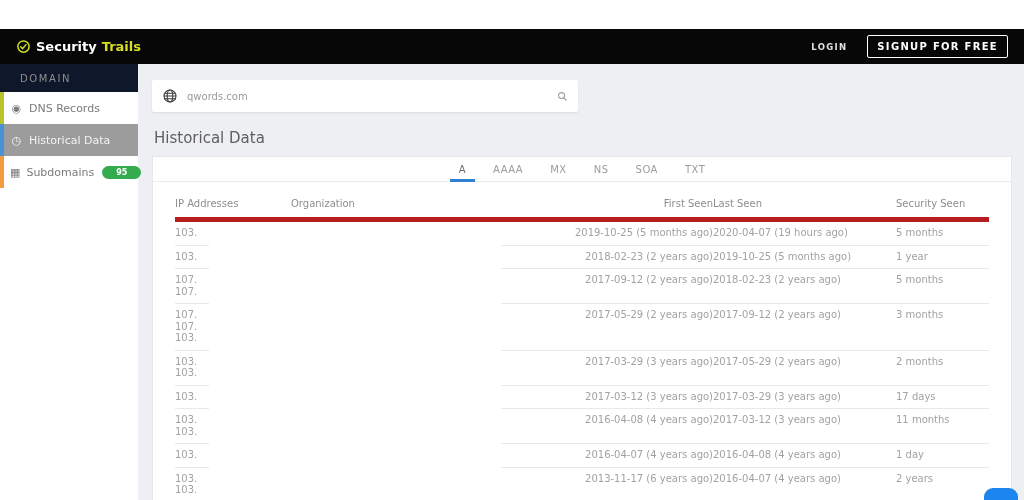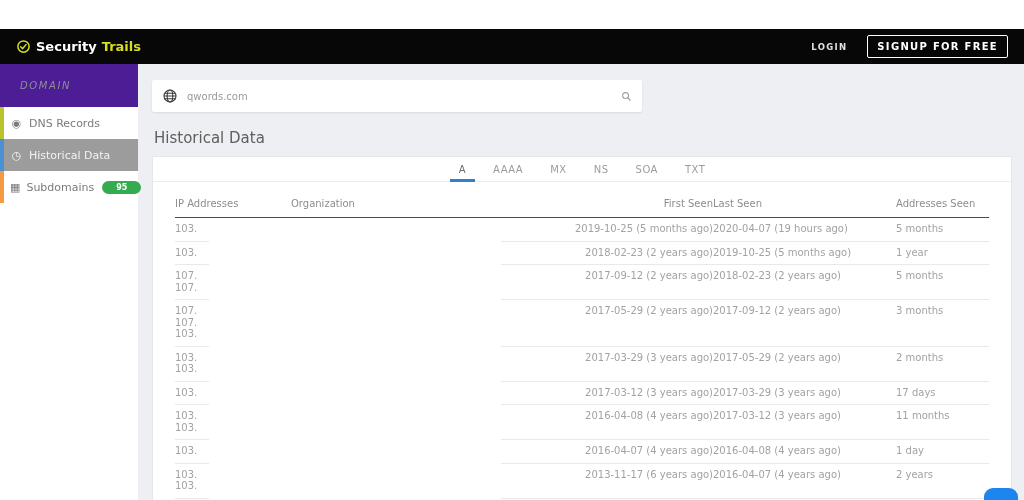--- a/index.html
+++ b/index.html
@@ -10,46 +10,46 @@
   .topstrip { height: 29px; background: #fff; }
   .topbar { height: 35px; background: #070707; display: flex; align-items: center; justify-content: space-between; padding: 16px 16px; }
   .brand { display: flex; align-items: center; gap: 5px; font-size: 13px; font-weight: bold; color: #fff; cursor: pointer; }
   .brand-secondary { color: #d5de25; }
   .topbar-right { display: flex; align-items: center; gap: 20px; }
   .login { color: #e2e2e2; font-size: 8.5px; font-weight: bold; letter-spacing: 1.3px; cursor: pointer; }
   .signup { color: #fff; font-size: 10px; font-weight: bold; letter-spacing: 1.3px; border: 1px solid #fff; border-radius: 2px; padding: 5px 9px; cursor: pointer; }
 
   .layout { display: flex; height: 436px; }
   .sidebar { width: 138px; flex-shrink: 0; background: #fff; }
-  .side-title { height: 43px; background: #4c1d95; color: #8f8f8f; font-size: 10px; letter-spacing: 1.6px; display: flex; align-items: center; padding-left: 20px; font-style: italic; }
+  .side-title { height: 28px; background: #0f172a; color: #8f8f8f; font-size: 10px; letter-spacing: 1.6px; display: flex; align-items: center; padding-left: 20px; }
   .side-item { position: relative; height: 32px; display: flex; align-items: center; gap: 6px; padding-left: 10px; font-size: 11px; color: #7b7b7b; cursor: pointer; background: #fff; }
   .side-item .strip { position: absolute; left: 0; top: 0; bottom: 0; width: 4px; background: var(--accent); }
   .side-item.active { background: #9c9c9c; color: #f3f3f3; }
   .side-icon { width: 13px; text-align: center; font-size: 11px; line-height: 1; }
   .badge { background: #35ab4f; color: #fff; border-radius: 9px; font-size: 8px; font-weight: bold; padding: 2px 14px; margin-left: 2px; }
   .api-banner { position: relative; background: #f8f327; color: #8b8b4a; font-size: 11px; padding: 11px 8px 11px 10px; cursor: pointer; }
   .api-banner .strip { position: absolute; left: 0; top: 0; bottom: 0; width: 4px; background: #ee4b37; }
 
   .main { flex: 1; background: #edeff2; padding: 16px 0 0 14px; overflow: hidden; }
-  .searchbar { width: 490px; height: 32px; background: #fff; border-radius: 2px; box-shadow: 0 1px 2px rgba(0,0,0,0.09); display: flex; align-items: center; gap: 9px; padding: 0 10px; }
+  .searchbar { width: 426px; height: 32px; background: #fff; border-radius: 2px; box-shadow: 0 1px 2px rgba(0,0,0,0.09); display: flex; align-items: center; gap: 9px; padding: 0 10px; }
   .searchbar input { border: none; outline: none; flex: 1; font-size: 10px; color: #9b9b9b; font-family: inherit; background: transparent; }
 
   .page-title { font-size: 15px; font-weight: 500; color: #5e5e5e; margin: 17px 0 9px 2px; }
 
   .card { width: 860px; background: #fff; border: 1px solid #e7e7e7; min-height: 346px; }
   .tabs { display: flex; justify-content: center; gap: 27px; border-bottom: 1px solid #ebebeb; padding-top: 7px; height: 25px; }
   .tab { font-size: 10px; color: #9c9c9c; position: relative; padding-bottom: 7px; letter-spacing: 0.5px; cursor: pointer; }
   .tab.active { color: #6d6d6d; }
   .tab.active::after { content: ''; position: absolute; left: -9px; right: -9px; bottom: -1px; height: 3px; background: #2f7fd3; }
 
   .table { padding: 13px 22px 0; }
   .trow { position: relative; display: flex; font-size: 10px; color: #a2a2a2; padding: 5px 0 7px; align-items: flex-start; }
   .trow::before { content: ''; position: absolute; left: 0; bottom: 0; width: 34px; border-bottom: 1px solid #e9e9e9; }
   .trow::after { content: ''; position: absolute; left: 326px; right: 0; bottom: 0; border-bottom: 1px solid #e9e9e9; }
-  .thead { color: #8d8d8d; padding: 3px 0 8px; border-bottom: 1px solid #b91c1c; }
+  .thead { color: #8d8d8d; padding: 3px 0 8px; border-bottom: 5px solid #b91c1c; }
   .thead::before, .thead::after { display: none; }
   .col-ip { width: 116px; } .col-org { width: 233px; } .col-first { width: 189px; text-align: right; } .col-last { width: 183px; } .col-dur { flex: 1; }
   .ip-line { line-height: 11.5px; cursor: pointer; }
 
   .chat-btn { position: absolute; left: 984px; top: 488px; width: 34px; height: 34px; border-radius: 9px; background: #1c86ee; cursor: pointer; }
 </style>
 </head>
 <body>
 
 <div class="page">
@@ -117,21 +117,21 @@
             <span class="tab">NS</span>
             <span class="tab">SOA</span>
             <span class="tab">TXT</span>
           </div>
         <div class="table">
           <div class="trow thead" id="thead">
               <div class="col-ip">IP Addresses</div>
               <div class="col-org">Organization</div>
               <div class="col-first">First Seen</div>
               <div class="col-last">Last Seen</div>
-              <div class="col-dur">Addresses Seen</div>
+              <div class="col-dur">Security Seen</div>
             </div>
           <div id="tbody">
               <div class="trow">
                 <div class="col-ip">
                   <div class="ip-line">103.</div>
                 </div>
                 <div class="col-org"></div>
                 <div class="col-first">2019-10-25 (5 months ago)</div>
                 <div class="col-last">2020-04-07 (19 hours ago)</div>
                 <div class="col-dur">5 months</div>

